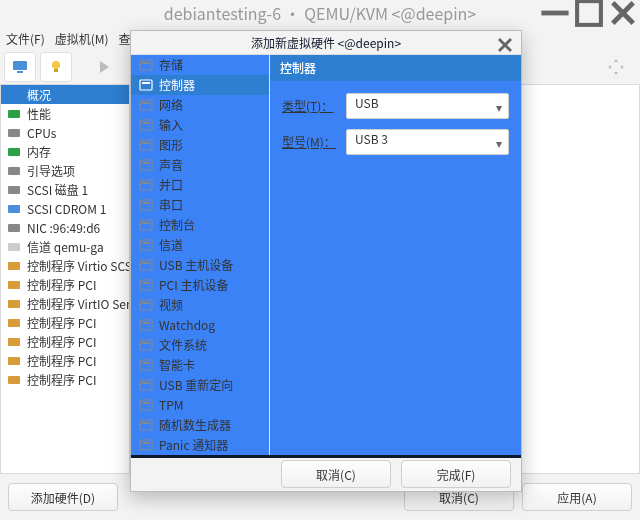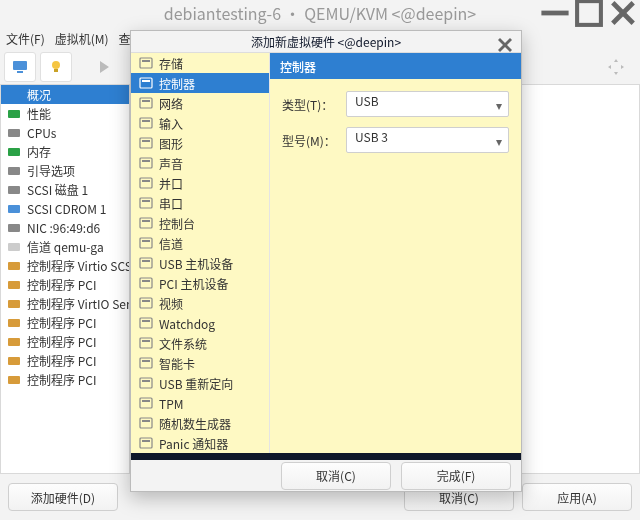--- a/index.html
+++ b/index.html
@@ -26,30 +26,30 @@
   .hwlist .row.sel{background:#2e7fd1;color:#fff;}
   .hwlist .ico{width:14px;height:14px;display:inline-flex;align-items:center;justify-content:center;flex:none;}
   .rightpane{flex:1;background:#fff;border:1px solid #d9d9d9;}
   
   .bottombar{position:absolute;left:0;right:0;bottom:0;height:46px;display:flex;align-items:center;padding:0 8px;gap:8px;}
   .btn{height:26px;min-width:80px;padding:0 14px;border:1px solid #cfcfcf;background:linear-gradient(#fdfdfd,#f2f2f2);border-radius:4px;display:inline-flex;align-items:center;justify-content:center;color:#333;}
   
   .dialog{position:absolute;left:130px;top:30px;width:390px;height:460px;background:#f3f3f3;border:1px solid #bbb;box-shadow:0 6px 18px rgba(0,0,0,.25);display:flex;flex-direction:column;}
   .dlg-title{height:30px;display:flex;align-items:center;justify-content:center;position:relative;color:#0f172a;}
   .dlg-title .close{position:absolute;right:6px;top:4px;width:20px;height:20px;display:flex;align-items:center;justify-content:center;color:#666;}
-  .dlg-body{flex:1;display:flex;border-top:1px solid #ddd;border-bottom:7px solid #0f172a;background:#fef9c3;}
+  .dlg-body{flex:1;display:flex;border-top:1px solid #ddd;border-bottom:3px solid #0f172a;background:#3b82f6;}
   .catlist{width:138px;border-right:1px solid #e4e4e4;overflow:hidden;}
   .catlist .row{height:20px;display:flex;align-items:center;gap:6px;padding:0 8px;white-space:nowrap;}
   .catlist .row.sel{background:#2e7fd1;color:#fff;}
   .catlist .ico{width:14px;height:14px;display:inline-flex;align-items:center;justify-content:center;flex:none;}
   .form{flex:1;display:flex;flex-direction:column;}
   .form-head{height:26px;background:#2e7fd1;color:#fff;display:flex;align-items:center;padding:0 10px;font-weight:500;}
   .form-body{padding:12px 12px;display:flex;flex-direction:column;gap:10px;}
   .field{display:flex;align-items:center;gap:8px;}
-  .field label{width:56px;text-align:left;color:#333;}
+  .field label{width:56px;text-align:left;color:#333;text-decoration:underline;}
   .combo{flex:1;height:24px;border:1px solid #cfcfcf;border-radius:2px;background:#fff;display:flex;padding:0 8px;position:relative;}
   .combo .arrow{position:absolute;right:6px;top:4px;color:#666;}
   .dlg-bottom{height:44px;display:flex;align-items:center;justify-content:flex-end;gap:10px;padding:0 10px;}
   
   svg{display:block}
 </style>
 </head>
 <body>
 
 <div class="win">

